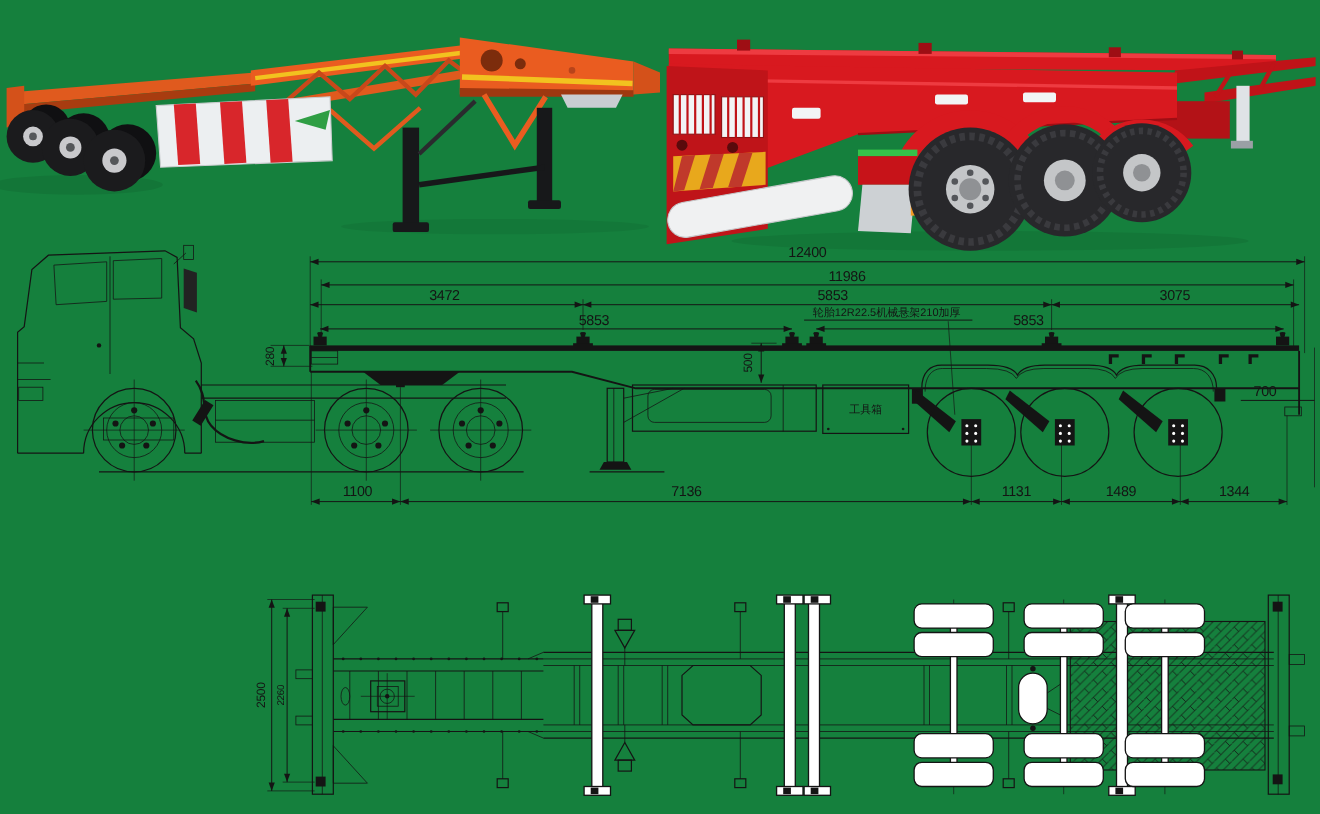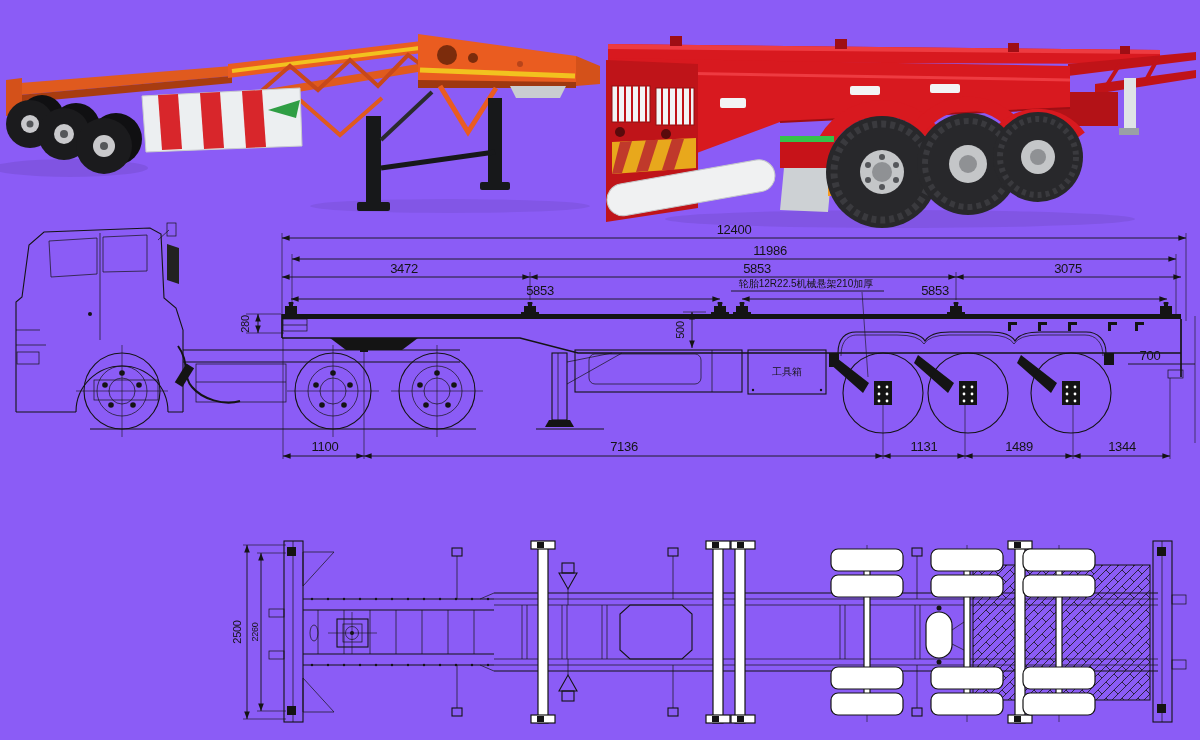--- a/index.html
+++ b/index.html
@@ -1,16 +1,16 @@
 <!DOCTYPE html>
 <html><head>
 <meta charset="utf-8">
 <style>
   html,body{margin:0;padding:0;background:#fff;}
-  .canvas{position:relative;width:1200px;height:740px;background:#8b5cf6;overflow:hidden;
+  .canvas{position:relative;width:1200px;height:740px;background:#15803d;overflow:hidden;
           font-family:"Liberation Sans",sans-serif;}
   .layer{position:absolute;}
   svg text{font-family:"Liberation Sans",sans-serif;}
   .dim{font-size:13px;fill:#141414;text-anchor:middle;letter-spacing:-0.3px;}
   .dimv{font-size:11px;fill:#141414;text-anchor:middle;letter-spacing:-0.3px;}
   .dimv2{font-size:9px;fill:#141414;text-anchor:middle;letter-spacing:-0.3px;}
   .cjk{font-size:10px;fill:#141414;text-anchor:middle;}
   .dl{stroke:#141414;stroke-width:0.9;fill:none;}
   .xl{stroke:#141414;stroke-width:0.6;fill:none;}
   .s1{stroke:#141414;stroke-width:1.1;fill:none;}

